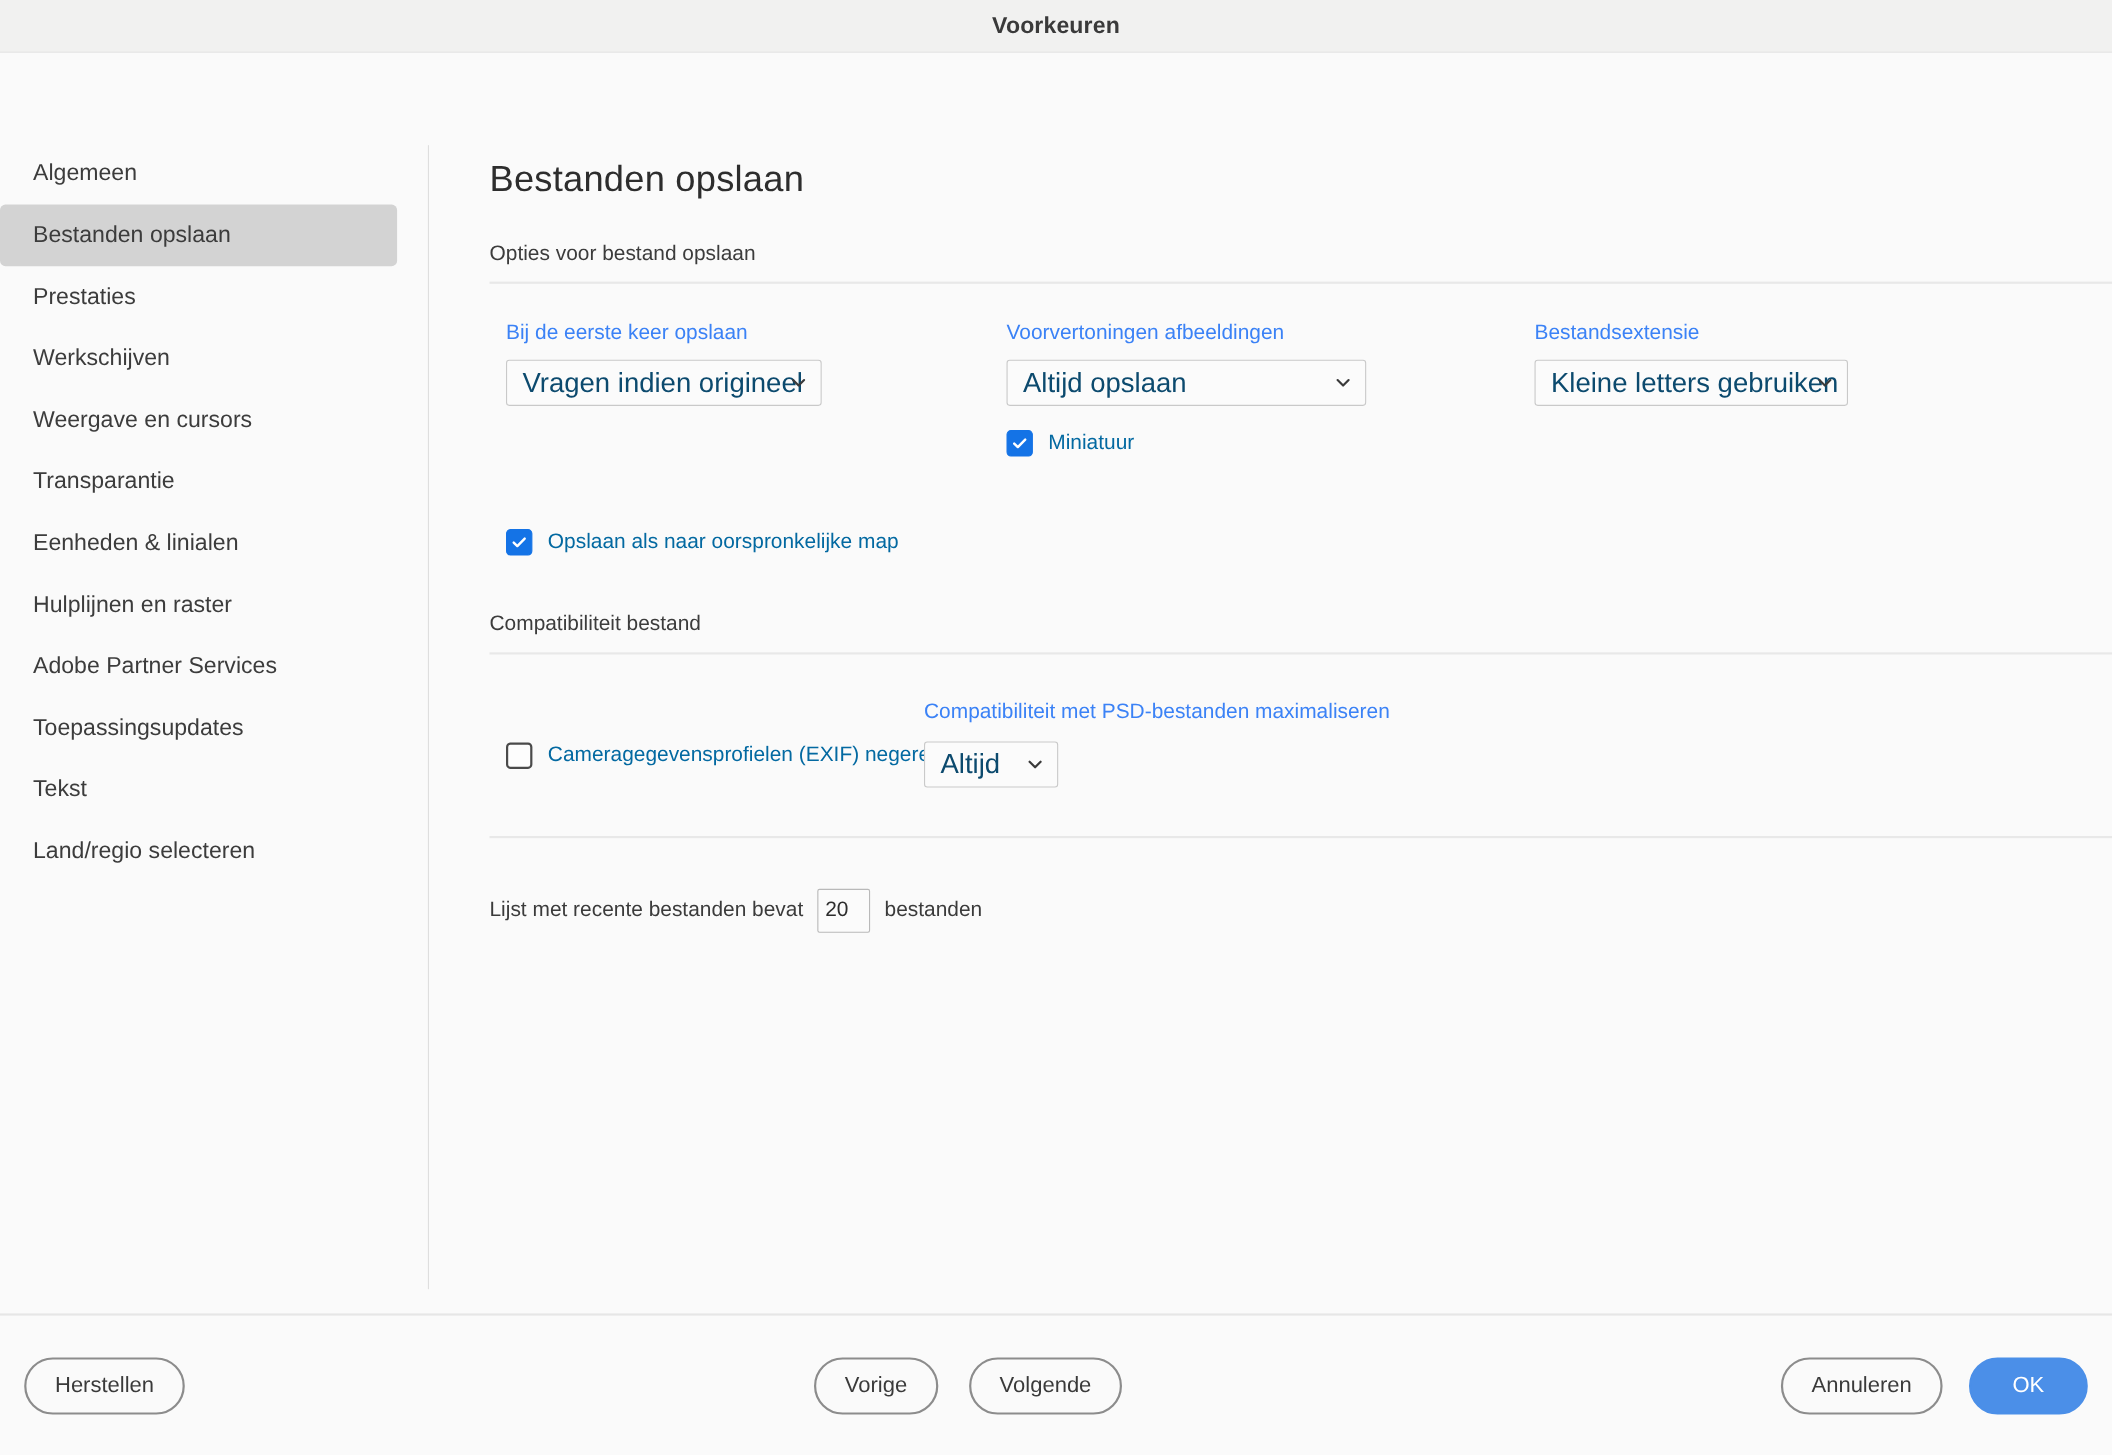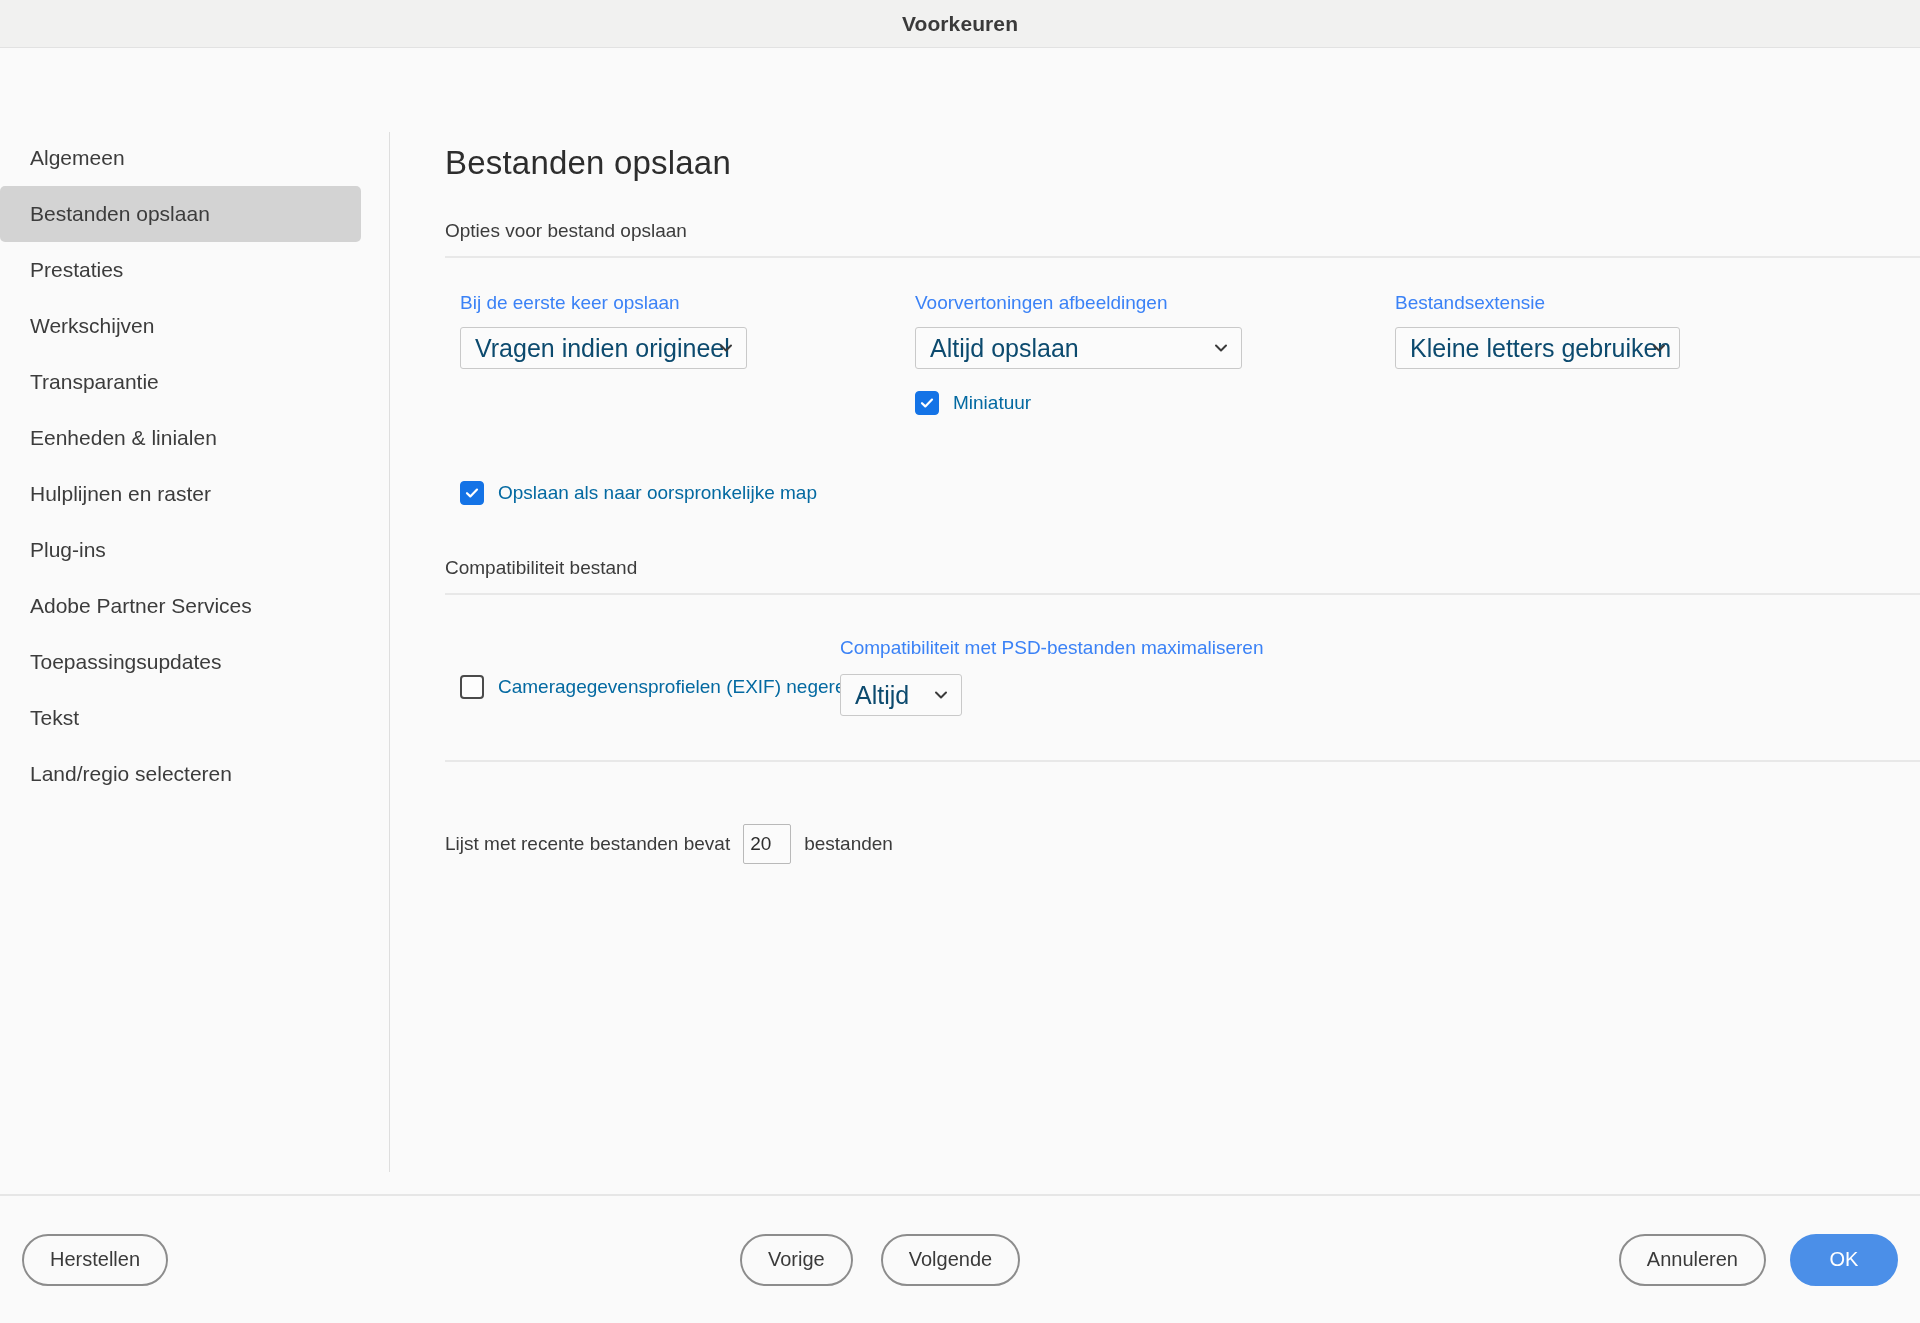--- a/index.html
+++ b/index.html
@@ -213,21 +213,21 @@
     align-items: center;
     margin-top: 46px;
     font-size: 19px;
     color: #3b3b3b;
   }
   .num-input {
     width: 48px;
     height: 40px;
     border: 1px solid #b9b9b9;
     background: #fbfbfb;
-    margin: 16px 13px;
+    margin: 0 13px;
     font-size: 19px;
     color: #2d2d2d;
     font-family: "Liberation Sans", sans-serif;
     text-align: left;
     padding: 0 6px;
     box-sizing: border-box;
     border-radius: 2px;
   }
 
   
@@ -296,30 +296,30 @@
       <div class="nav-item selected">
         <span>Bestanden opslaan</span>
       </div>
       <div class="nav-item">
         <span>Prestaties</span>
       </div>
       <div class="nav-item">
         <span>Werkschijven</span>
       </div>
       <div class="nav-item">
+        <span>Weergave en cursors</span>
+      </div>
+      <div class="nav-item">
         <span>Transparantie</span>
       </div>
       <div class="nav-item">
         <span>Eenheden &amp; linialen</span>
       </div>
       <div class="nav-item">
         <span>Hulplijnen en raster</span>
-      </div>
-      <div class="nav-item">
-        <span>Plug-ins</span>
       </div>
       <div class="nav-item">
         <span>Adobe Partner Services</span>
       </div>
       <div class="nav-item">
         <span>Toepassingsupdates</span>
       </div>
       <div class="nav-item">
         <span>Tekst</span>
       </div>

